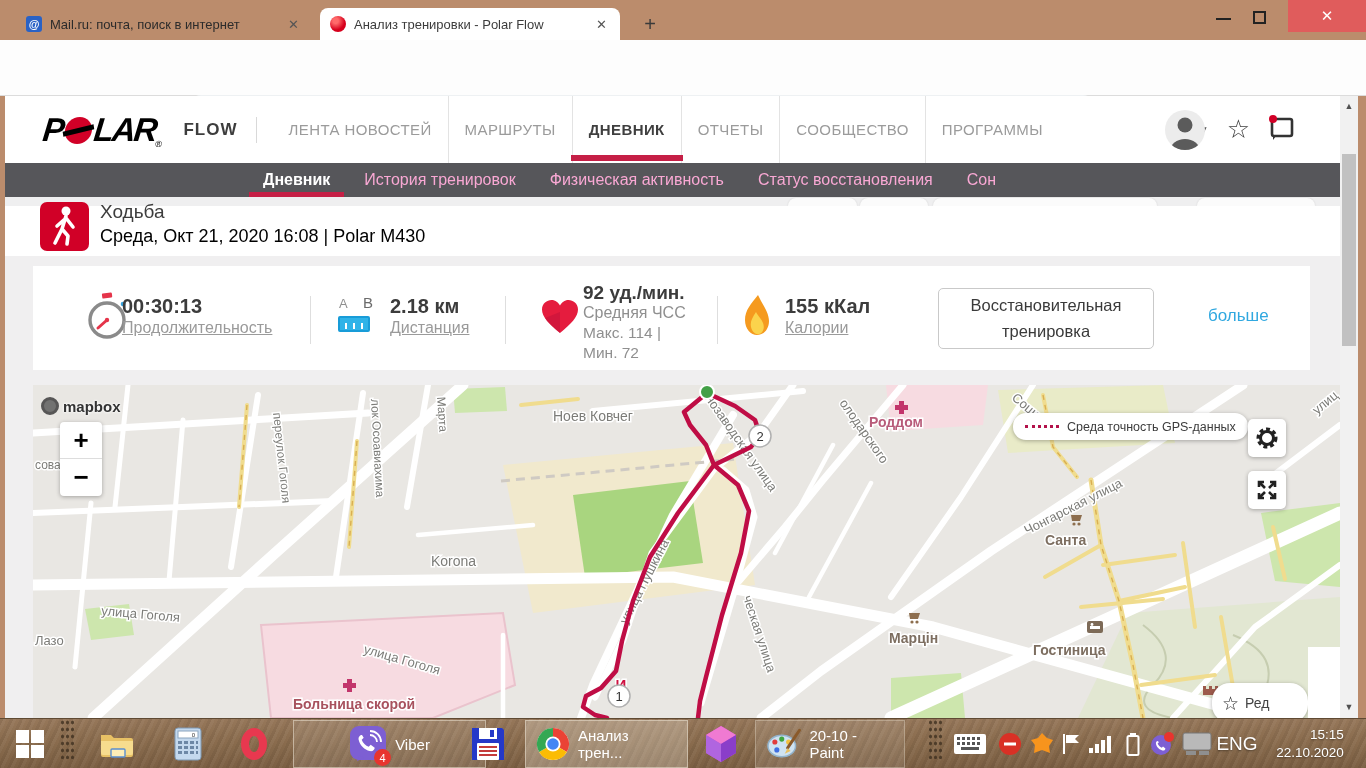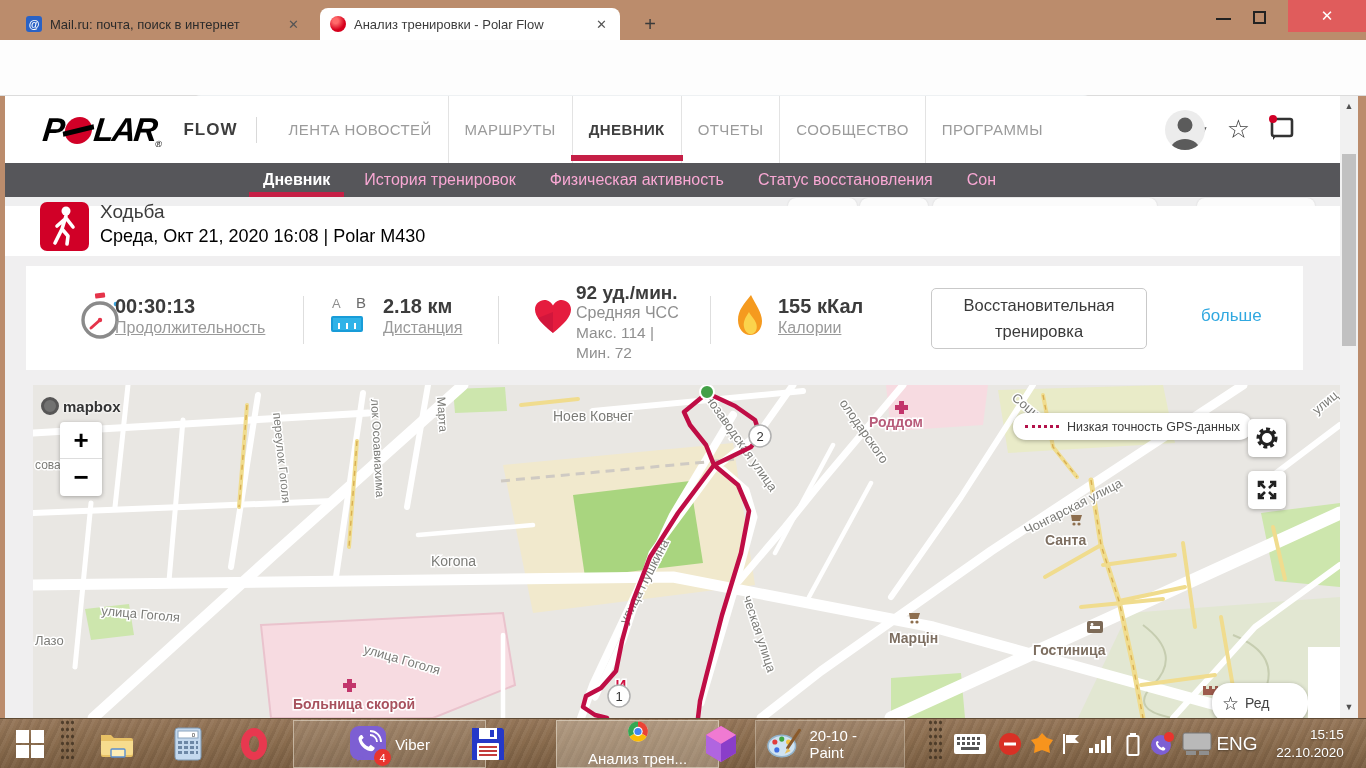--- a/index.html
+++ b/index.html
@@ -59,21 +59,21 @@
   .subnav-item.active::after { content:""; position:absolute; left:-14px; right:-14px; bottom:0; height:5px; background:#c51f46; }
 
   .card-strip { position:absolute; left:5px; top:197px; width:1335px; height:9px; background:#efeff0; }
   .card-top { position:absolute; top:1px; height:8px; background:#fbfbfb; border-radius:8px 8px 0 0; box-shadow:0 0 2px rgba(0,0,0,.12); }
 
   .activity { position:absolute; left:5px; top:206px; width:1335px; height:50px; background:#fff; }
   .act-icon { position:absolute; left:35px; top:-4px; width:49px; height:49px; background:#d10027; border-radius:7px; }
   .act-title { position:absolute; left:95px; top:-5px; font-size:19px; color:#3d3d3d; }
   .act-sub { position:absolute; left:95px; top:20px; font-size:18px; color:#000000; }
 
-  .stats { position:absolute; left:26px; top:266px; width:1277px; height:104px; background:#fff; }
+  .stats { position:absolute; left:33px; top:266px; width:1277px; height:104px; background:#fff; }
   .sdiv { position:absolute; top:30px; width:1px; height:48px; background:#dedede; }
   .sval { position:absolute; font-size:20px; font-weight:bold; color:#3c3c3c; white-space:nowrap; }
   .slab { position:absolute; font-size:16px; color:#9a9a9a; white-space:nowrap;text-decoration:underline; }
   .ssub { position:absolute; font-size:15.5px; color:#8f8f8f; white-space:nowrap; }
   .benefit-btn { position:absolute; left:905px; top:22px; width:216px; height:61px; background:#fff; border:1px solid #c9c9c9; border-radius:5px; font-size:16.5px; color:#3a3a3a; text-align:center; line-height:1.55; display:flex; align-items:center; justify-content:center; cursor:pointer; font-family:inherit; }
   .more-link { position:absolute; left:1175px; top:40px; font-size:17px; color:#30a8e0; cursor:pointer; }
   .ruler { position:absolute; left:305px; top:50px; width:32px; height:16px; background:#2fb3e8; border:2px solid #189cd8; border-radius:2px; }
   .ruler i { position:absolute; bottom:1px; width:2px; height:6px; background:#fff; }
 
   
@@ -391,21 +391,21 @@
     <span>mapbox</span>
   </div>
 
   <div class="map-ui zoom-ctl">
     <div class="zoom-btn">+</div>
     <div class="zoom-btn">−</div>
   </div>
 
   <div class="map-ui legend">
     <div class="dotline"></div>
-    <span>Низкая точность GPS-данных</span>
+    <span>Среда точность GPS-данных</span>
   </div>
 
   <div class="map-ui sq-btn" style="left:1215px;top:34px;">
     <svg width="26" height="26" viewBox="0 0 26 26">
       <circle cx="13" cy="13" r="8" fill="none" stroke="#222" stroke-width="5" stroke-dasharray="3.5 2.6"></circle>
       <circle cx="13" cy="13" r="6.5" fill="none" stroke="#222" stroke-width="3"></circle>
       <circle cx="13" cy="13" r="2.6" fill="#fff"></circle>
     </svg>
   </div>
   <div class="map-ui sq-btn" style="left:1215px;top:86px;">
@@ -491,21 +491,21 @@
     <svg width="36" height="36" viewBox="0 0 36 36">
       <path d="M2,2 h30 l2,2 v30 H2 Z" fill="#2438c8"></path>
       <rect x="9" y="2" width="18" height="11" fill="#fff"></rect>
         <rect x="20" y="4" width="4" height="7" fill="#2438c8"></rect>
       <rect x="7" y="17" width="22" height="17" rx="1" fill="#fff"></rect>
       <g stroke="#c43b3b" stroke-width="2">
           <path d="M9,21 h18 M9,25 h18 M9,29 h18"></path>
         </g>
     </svg>
   </div>
-  <div class="tb tb-btn lit" style="left:556px;width:163px;height:48px;top:1px;flex-direction:column;">
+  <div class="tb tb-btn lit" style="left:525px;width:163px;height:48px;top:1px;">
     <svg width="34" height="34" viewBox="0 0 34 34">
       <circle cx="17" cy="17" r="16" fill="#fff"></circle>
       <path d="M17,17 L17,1 A16,16 0 0 1 30.9,25 Z" fill="#ea4335"></path>
       <path d="M17,17 L30.9,25 A16,16 0 0 1 3.1,25 Z" fill="#fbbc05"></path>
       <path d="M17,17 L3.1,25 A16,16 0 0 1 17,1 Z" fill="#34a853"></path>
       <circle cx="17" cy="17" r="7.6" fill="#fff"></circle>
       <circle cx="17" cy="17" r="5.8" fill="#4285f4"></circle>
     </svg>
     <span>Анализ трен...</span>
   </div>

